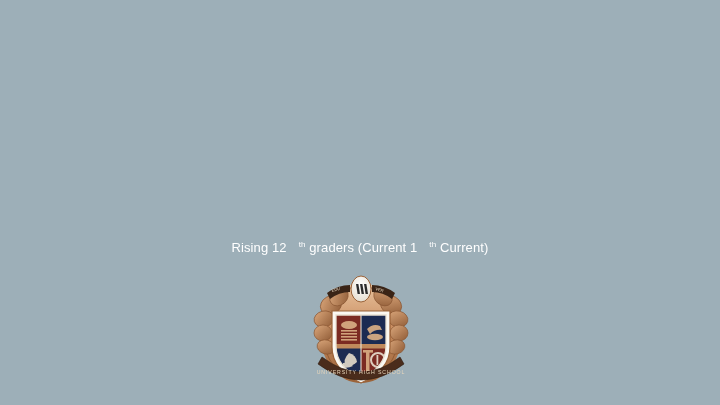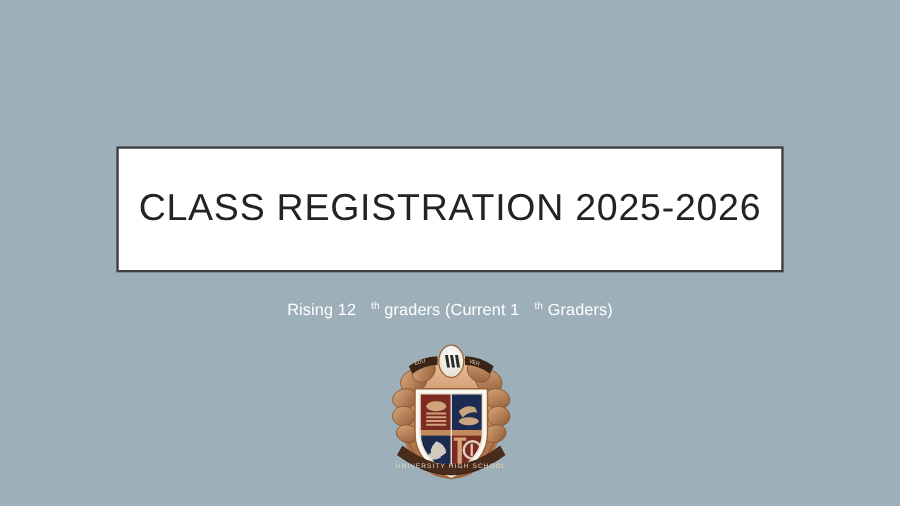--- a/index.html
+++ b/index.html
@@ -79,25 +79,22 @@
     display: block;
     width: 112px;
     height: 116px;
   }
 </style>
 </head>
 <body>
 
 <div id="slide">
 
-  <div id="title-box">
-    <div id="title-text">CLASS REGISTRATION 2025-2026</div>
-  </div>
 
-  <div id="subtitle"><span>Rising 12</span><sup>th</sup><span> graders (Current 1</span><sup>th</sup><span> Graders)</span></div>
+  <div id="subtitle"><span>Rising 12</span><sup>th</sup><span> graders (Current 1</span><sup>th</sup><span> Current)</span></div>
 
   <div id="crest">
     <svg viewBox="0 0 112 116" xmlns="http://www.w3.org/2000/svg">
       <defs>
         <linearGradient id="bronzeGrad" x1="0" y1="0" x2="0" y2="1">
           <stop offset="0%" stop-color="#E9C49F"></stop>
           <stop offset="45%" stop-color="#C98D60"></stop>
           <stop offset="100%" stop-color="#9A6238"></stop>
         </linearGradient>
         <linearGradient id="bronzeGrad2" x1="0" y1="0" x2="1" y2="1">

